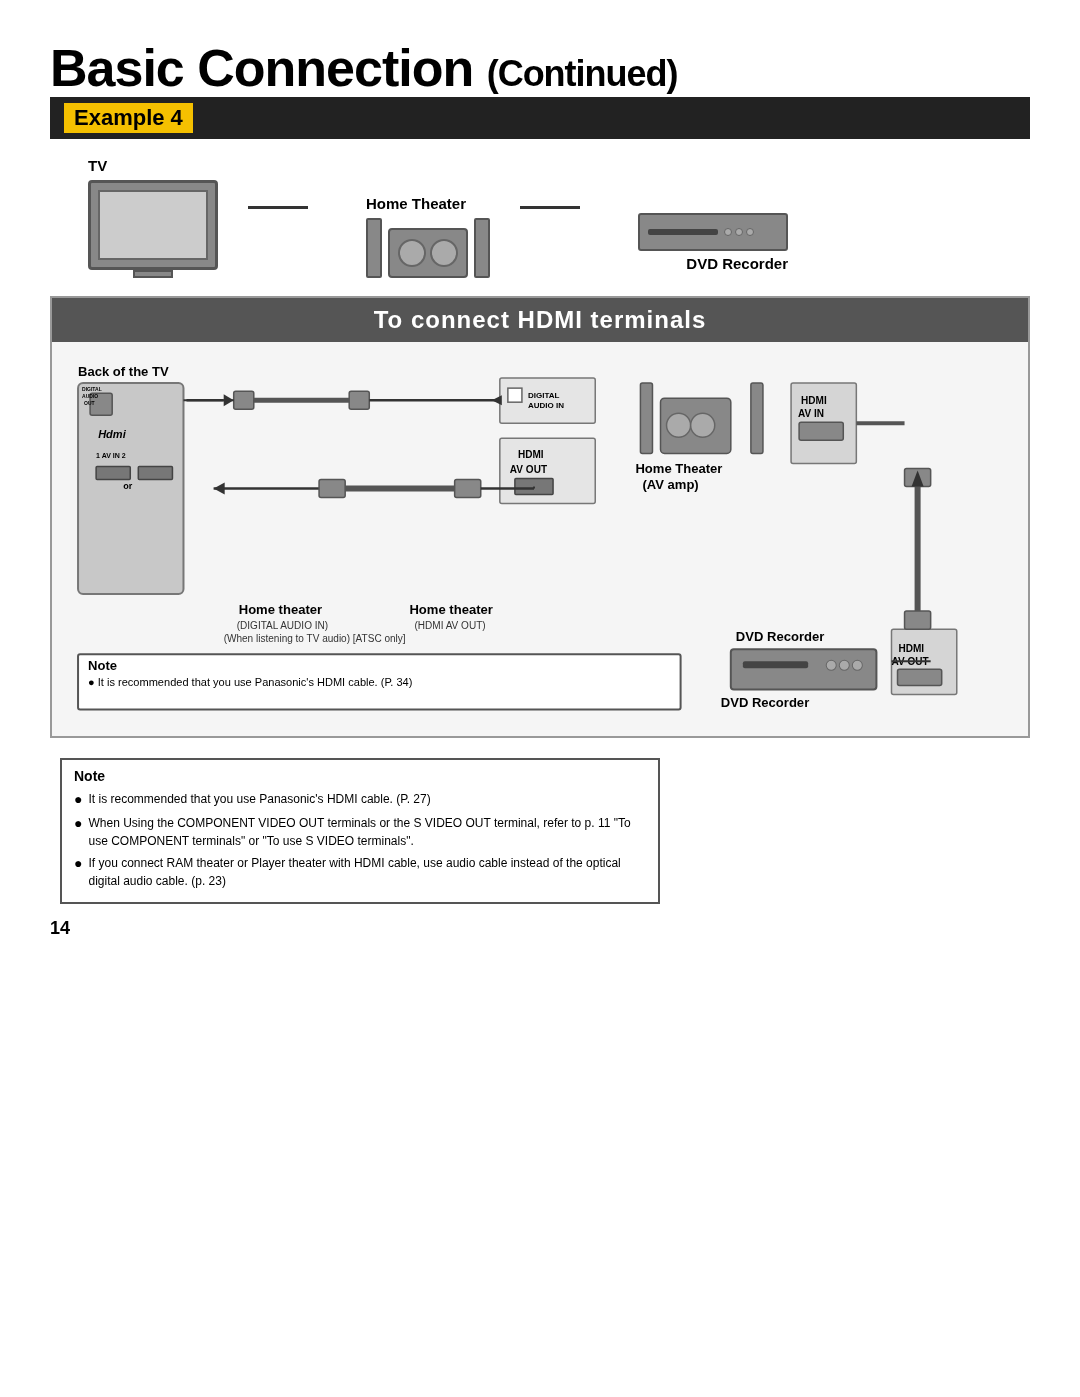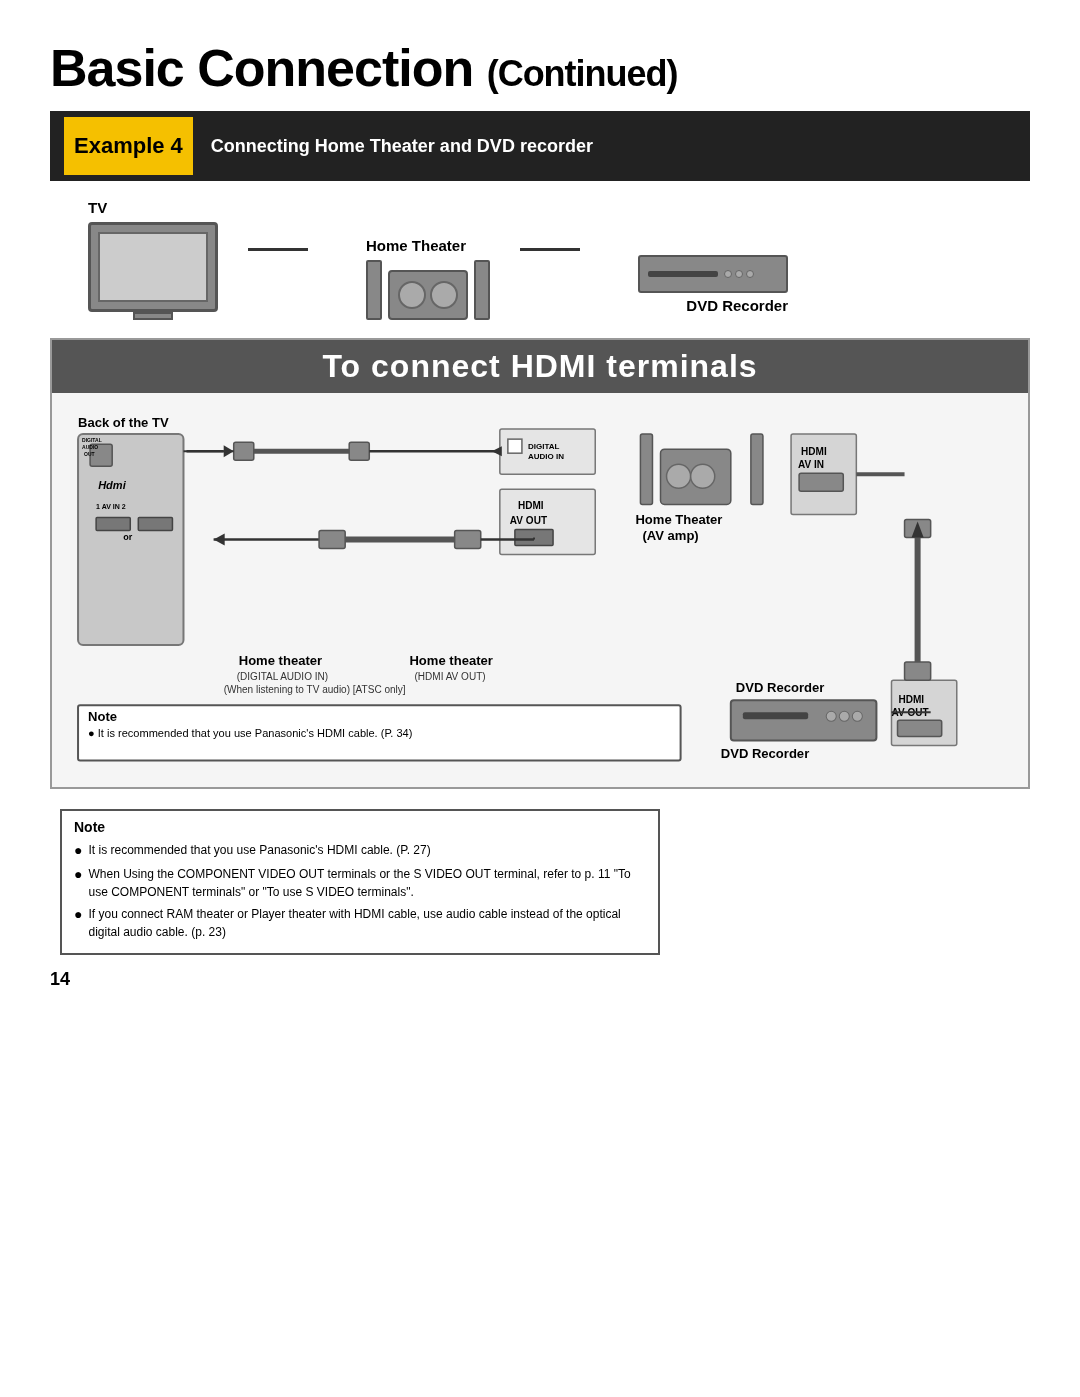--- a/index.html
+++ b/index.html
@@ -10,21 +10,21 @@
       font-family: Arial, Helvetica, sans-serif;
       color: #000;
       padding: 40px 50px 60px 50px;
     }
 
     
     .page-title {
       font-size: 52px;
       font-weight: 900;
       letter-spacing: -1px;
-      margin-bottom: 14px;
+      margin-bottom: 0;
       line-height: 1.1;
     }
     .page-title .continued {
       font-size: 36px;
       font-weight: 700;
     }
 
     
     .example-banner {
       background: #222;
@@ -33,21 +33,21 @@
       align-items: center;
       padding: 6px 14px;
       margin-bottom: 18px;
       gap: 12px;
     }
     .example-label {
       font-size: 22px;
       font-weight: 900;
       background: #f5c000;
       color: #000;
-      padding: 16px 10px;
+      padding: 2px 10px;
       margin-right: 6px;
     }
     .example-desc {
       font-size: 18px;
       font-weight: 700;
       color: #fff;
     }
 
     
     .device-row {
@@ -169,21 +169,21 @@
     .hdmi-section {
       border: 2px solid #999;
       background: #f5f5f5;
       padding: 0;
       margin-bottom: 20px;
     }
     .hdmi-header {
       background: #555;
       color: #fff;
       text-align: center;
-      font-size: 32px;
+      font-size: 24px;
       font-weight: 900;
       padding: 8px;
       letter-spacing: 1px;
     }
     .hdmi-content {
       display: flex;
       padding: 16px;
       gap: 0;
       position: relative;
       min-height: 380px;
@@ -232,21 +232,20 @@
 </head>
 <body>
 
 <h1 class="page-title">
   <span>Basic Connection</span>
   <span class="continued">(Continued)</span>
 </h1>
 
 <div class="example-banner">
   <span class="example-label">Example 4</span>
-  <span class="example-desc">Connecting Home Theater and DVD recorder</span>
 </div>
 
 <div class="device-row">
 
   <div class="device-col">
     <div class="device-label">TV</div>
     <div class="tv-shape">
       <div class="tv-screen"></div>
     </div>
     <div class="tv-stand"></div>

